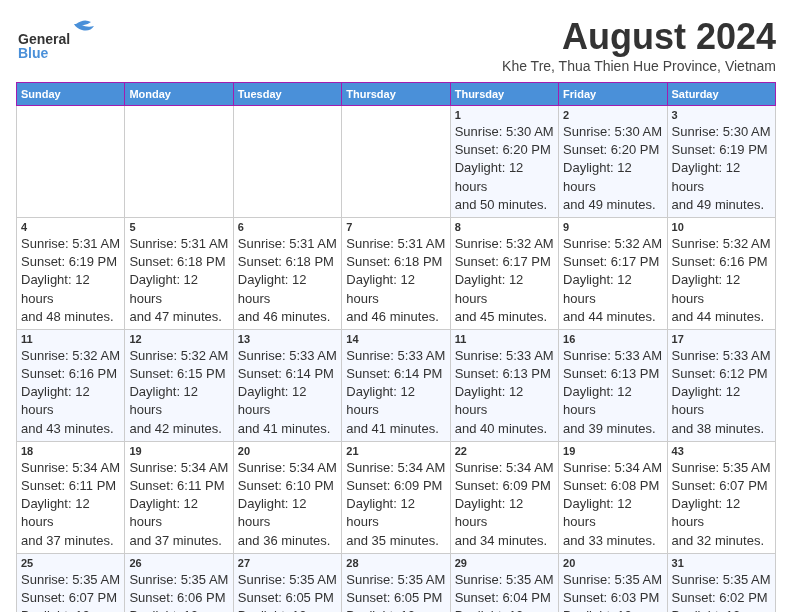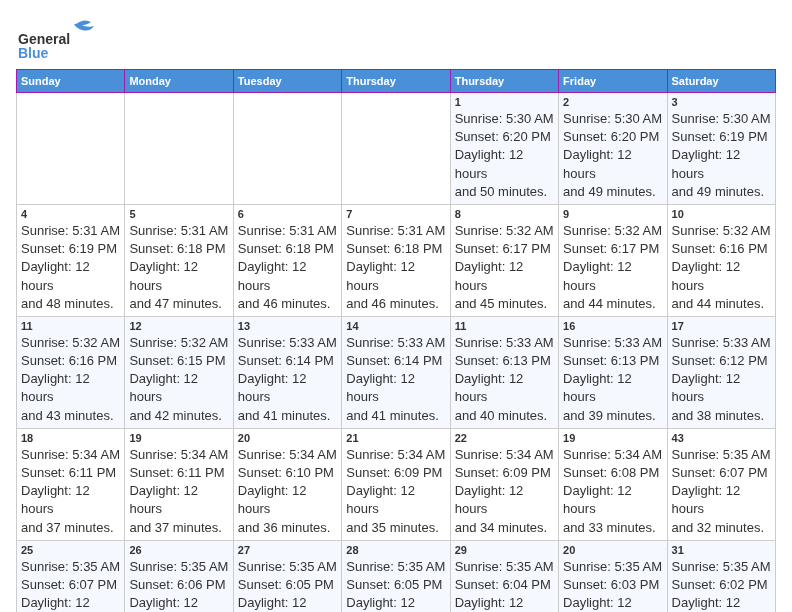--- a/index.html
+++ b/index.html
@@ -77,20 +77,24 @@
 
 <div class="header">
   <div class="logo">
     <svg width="90" height="45" viewBox="0 0 90 45">
 
       <path d="M60 8 Q68 2 75 6 Q70 10 65 9 Q72 12 78 10 Q74 16 66 14 Q60 12 58 8Z" fill="#4a90d9"></path>
       <text x="2" y="28" font-size="14" font-weight="bold" fill="#333" font-family="Arial">General</text>
       <text x="2" y="42" font-size="14" font-weight="bold" fill="#4a90d9" font-family="Arial">Blue</text>
     </svg>
   </div>
+  <div class="title-block">
+    <div class="month-year">August 2024</div>
+    <div class="location">Khe Tre, Thua Thien Hue Province, Vietnam</div>
+  </div>
 </div>
 
 <table class="calendar">
   <thead>
     <tr>
     <th>Sunday</th>
         <th>Monday</th>
         <th>Tuesday</th>
         <th>Thursday</th>
         <th>Thursday</th>

